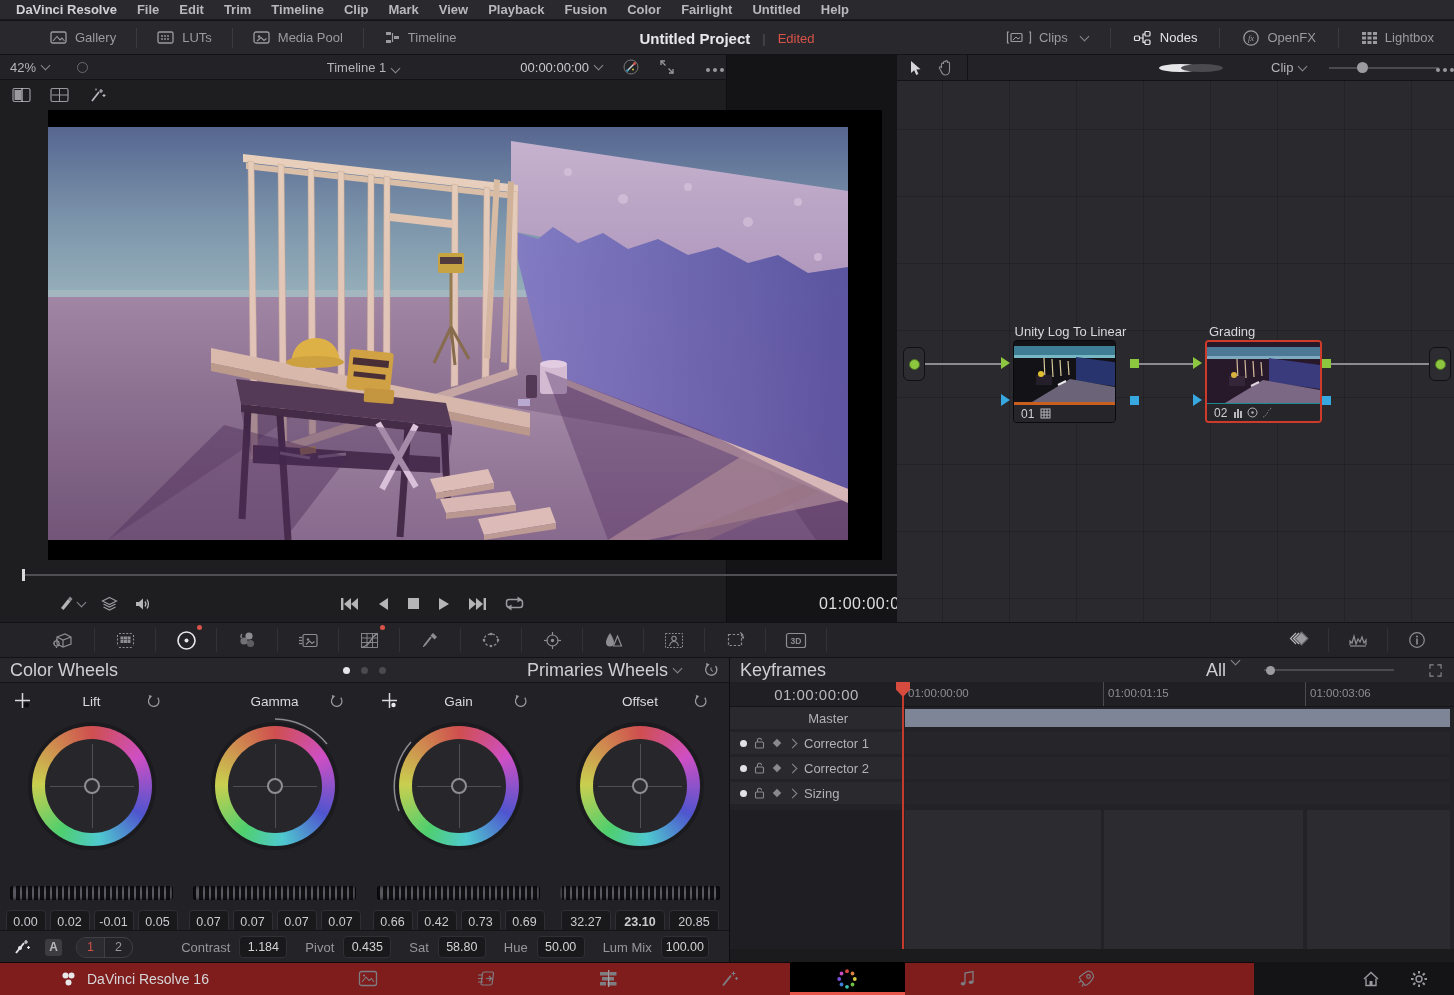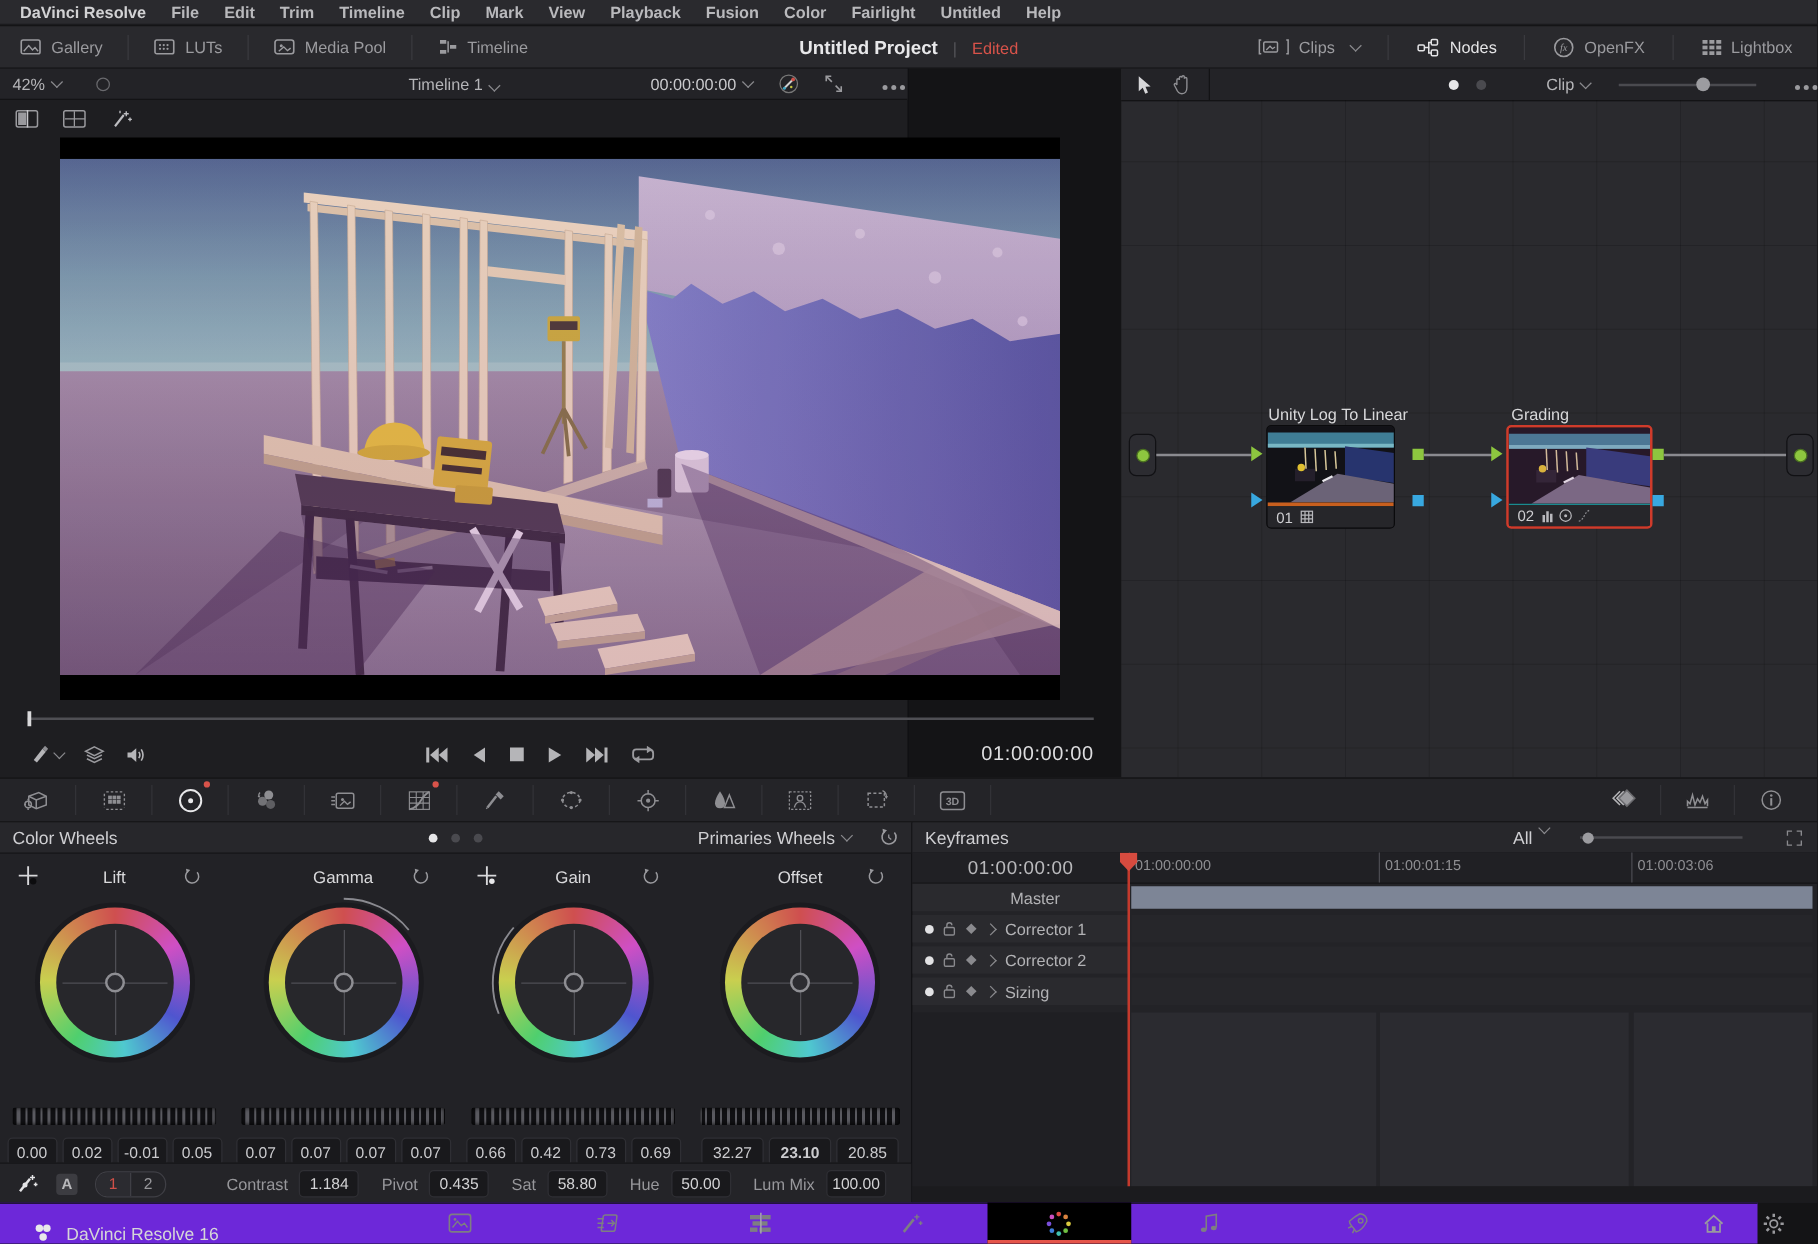--- a/index.html
+++ b/index.html
@@ -1,19 +1,19 @@
 <!DOCTYPE html>
 <html><head>
 <meta charset="utf-8">
 <style>
   html,body{margin:0;padding:0;background:#141416;}
   body{width:1454px;height:995px;position:relative;overflow:hidden;
        font-family:"Liberation Sans","DejaVu Sans",sans-serif;
        -webkit-font-smoothing:antialiased;color:#c8c8c8;}
-  .abs{position:absolute;}
+  .abs{position:absolute;padding-left:34px;}
   .row{display:flex;align-items:center;}
   svg{display:block;}
   .chev{display:inline-block;width:6px;height:6px;border-right:1.5px solid #8a8a8e;
         border-bottom:1.5px solid #8a8a8e;transform:rotate(45deg);margin:-3px 0 0 6px;}
   .dots3{display:inline-block;width:4px;height:4px;border-radius:50%;background:#9a9a9e;
          box-shadow:7px 0 0 #9a9a9e,14px 0 0 #9a9a9e;}
   .vsep{width:1px;background:#3a3a3f;height:20px;}
 
   
   #menubar{left:0;top:0;width:1454px;height:20px;background:#2a2a2e;border-bottom:1px solid #1a1a1d;
@@ -86,21 +86,21 @@
   .pcell{width:60px;height:24px;display:flex;align-items:center;justify-content:center;border-right:1px solid #323237;position:relative;}
   .pcell:last-of-type{border-right:none;}
   .reddot{position:absolute;top:-3px;right:14px;width:5px;height:5px;border-radius:50%;background:#d9534a;}
   #palette-right{position:absolute;right:8px;display:flex;align-items:center;}
   #palette-right .pcell{width:58px;border-right:none;border-left:1px solid #323237;}
   #palette-right .pcell:first-child{border-left:none;}
 
   
   #wheels-panel{left:0;top:658px;width:730px;height:304px;background:#222226;border-right:1px solid #0e0e10;box-sizing:border-box;}
   .phead{position:absolute;left:0;top:0;right:0;height:24px;background:#27272b;border-bottom:1px solid #141417;
-         display:flex;align-items:center;font-size:14px;color:#cfcfd2;}
+         display:flex;align-items:center;font-size:18px;color:#cfcfd2;}
   .phead .title{padding-left:10px;}
   #wheels-dots{position:absolute;left:0;right:0;display:flex;justify-content:center;gap:11px;pointer-events:none;}
   .pagedot{width:7px;height:7px;border-radius:50%;background:#4a4a4f;}
   .pagedot.on{background:#e6e6e8;}
   #wheels-mode{position:absolute;right:48px;display:flex;align-items:center;color:#cfcfd2;}
   #wheels-reset-all{position:absolute;right:10px;}
   .wblock{position:absolute;top:24px;width:183px;height:248px;}
   .whead{position:absolute;left:0;right:0;top:12px;height:18px;}
   .wname{position:absolute;left:0;right:0;text-align:center;font-size:13.5px;color:#dadadc;}
   .wreset{position:absolute;right:22px;top:0;}
@@ -153,22 +153,22 @@
   .kf-dot{width:7px;height:7px;border-radius:50%;background:#e2e2e4;}
   #kf-cols{position:absolute;left:0;top:152px;right:0;height:139px;}
   #kf-cols .leftcol{position:absolute;left:0;top:0;bottom:0;width:173px;background:#1f1f23;}
   #kf-cols .col{position:absolute;top:0;bottom:0;background:#2b2b30;}
   #kf-bottomstrip{position:absolute;left:0;right:0;top:291px;height:13px;background:#1b1b1e;}
   #playhead-line{position:absolute;left:172px;top:26px;width:2px;height:265px;background:#c43a2d;}
   #playhead-head{position:absolute;left:166px;top:24px;width:14px;height:15px;background:#d74b3f;
                  clip-path:polygon(0 0,100% 0,100% 50%,50% 100%,0 50%);}
 
   
-  #statusbar{left:0;top:962px;width:1406px;height:33px;background:#6d28d9;border-top:1px solid #0b0b0d;
-             display:flex;align-items:flex-end;box-sizing:border-box;}
+  #statusbar{left:0;top:962px;width:1254px;height:33px;background:#7f1d1d;border-top:1px solid #0b0b0d;
+             display:flex;align-items:center;box-sizing:border-box;}
   #app-id{display:flex;align-items:center;gap:10px;padding-left:26px;font-size:14px;color:#d6d6d8;}
   .pageicon{position:absolute;top:962px;height:33px;width:56px;display:flex;align-items:center;justify-content:center;}
   #page-color-bg{position:absolute;left:790px;top:962px;width:115px;height:33px;background:#000;}
   #page-color-bar{position:absolute;left:790px;top:992px;width:115px;height:3px;background:#e5554a;}
 </style>
 </head>
 <body>
 
 <div id="menubar" class="abs">
   <span class="mi">DaVinci Resolve</span>

